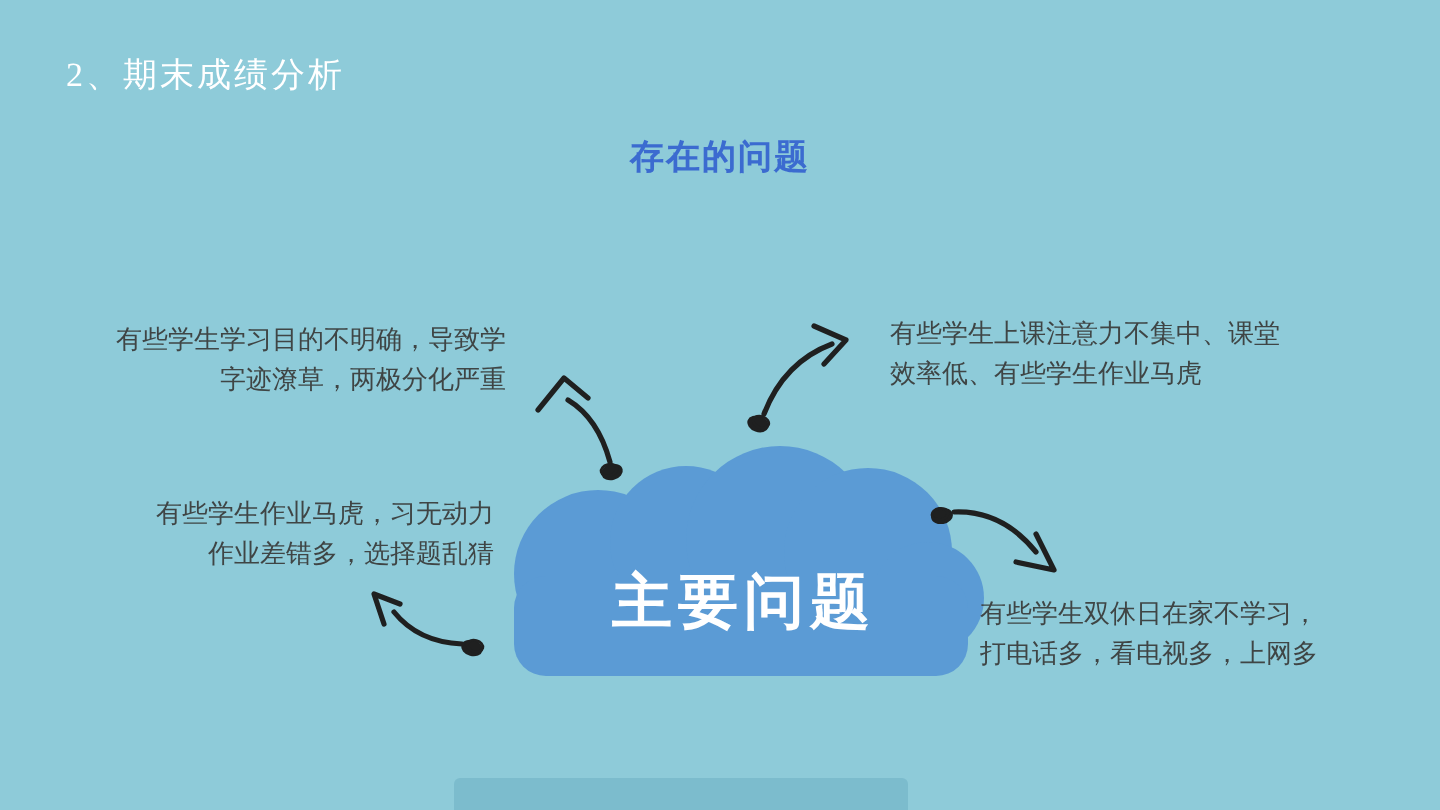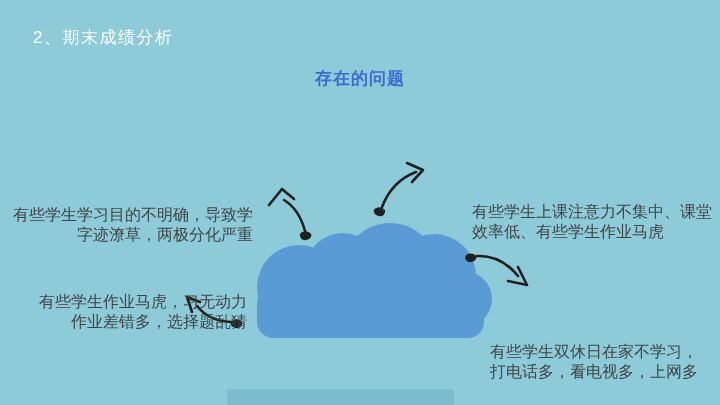--- a/index.html
+++ b/index.html
@@ -10,43 +10,42 @@
     --header-text:#ffffff;
     --note-text:#3f4545;
     --arrow:#1f2020;
     --bottom-bar:#7cbccd;
   }
   .slide{
     position:relative;
     width:720px;height:405px;
     background:var(--background);
     overflow:hidden;
-    font-family:Liberation Sans, sans-serif;
+    font-family:Liberation Serif, serif;
   }
   .slide-header{
     position:absolute;left:33px;top:26px;
     font-size:17px;letter-spacing:1.5px;
     color:var(--header-text);
     font-weight:500;
   }
   .slide-title{
     position:absolute;left:0;top:67px;width:720px;
     text-align:center;
     font-size:17px;font-weight:bold;letter-spacing:1px;
     color:var(--title);
   }
   .note{
     position:absolute;
-    font-size:16px;line-height:20px;
+    font-size:13px;line-height:20px;
     color:var(--note-text);
     white-space:nowrap;
-    margin-top:45px;
   }
   .note-top-left{right:467px;top:160px;text-align:right;}
-  .note-top-right{left:472px;top:157px;text-align:left;}
+  .note-top-right{left:445px;top:157px;text-align:left;}
   .note-middle-left{right:473px;top:247px;text-align:right;}
   .note-bottom-right{left:490px;top:297px;text-align:right;}
   .diagram-svg{position:absolute;left:0;top:0;}
   .cloud-fill{fill:var(--cloud);}
   .arrow-stroke{stroke:var(--arrow);fill:none;stroke-width:2.6;stroke-linecap:round;stroke-linejoin:round;}
   .arrow-knot{fill:var(--arrow);}
   .arrow-knot-loop{fill:none;stroke:var(--arrow);stroke-width:1.4;}
   .cloud-label{
     position:absolute;left:258px;top:281px;width:228px;
     text-align:center;
@@ -101,20 +100,21 @@
     </g>
 
     <g>
       <ellipse class="arrow-knot" cx="236" cy="324" rx="5.5" ry="4" transform="rotate(15 236 324)"></ellipse>
       <ellipse class="arrow-knot-loop" cx="237.5" cy="323" rx="4" ry="2.8" transform="rotate(15 237.5 323)"></ellipse>
       <path class="arrow-stroke" d="M 231 322 Q 209 321 197 306"></path>
       <path class="arrow-stroke" d="M 200 302 L 187 297 L 192 312"></path>
     </g>
   </svg>
 
+  <div class="cloud-label">主要问题</div>
 
   <div class="note note-top-left">
     <div>有些学生学习目的不明确，导致学</div>
     <div>字迹潦草，两极分化严重</div>
   </div>
 
   <div class="note note-top-right">
     <div>有些学生上课注意力不集中、课堂</div>
     <div>效率低、有些学生作业马虎</div>
   </div>

